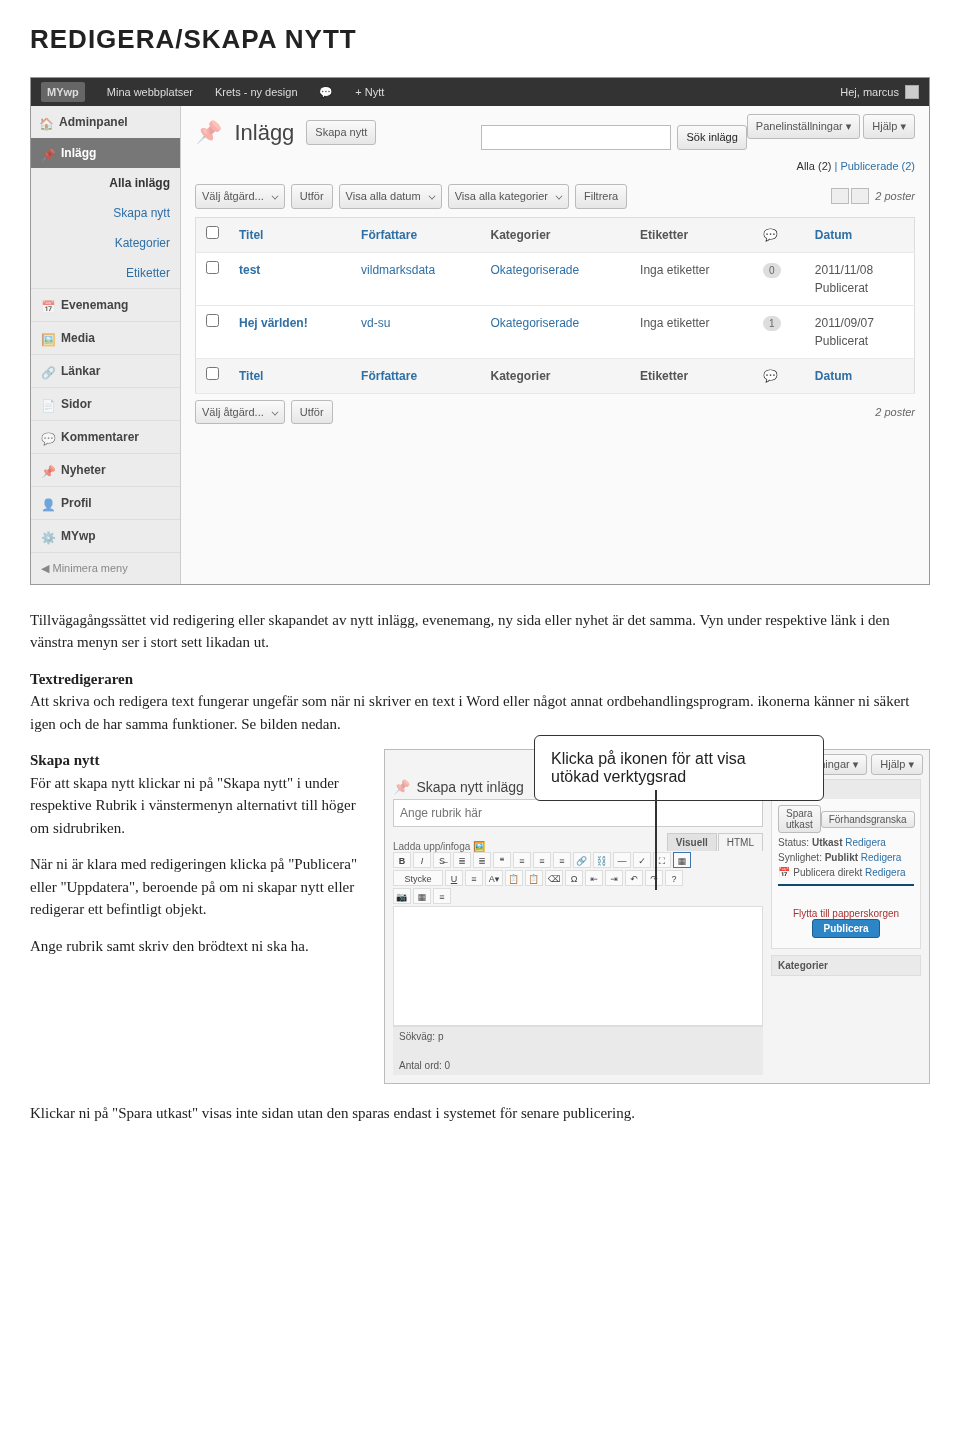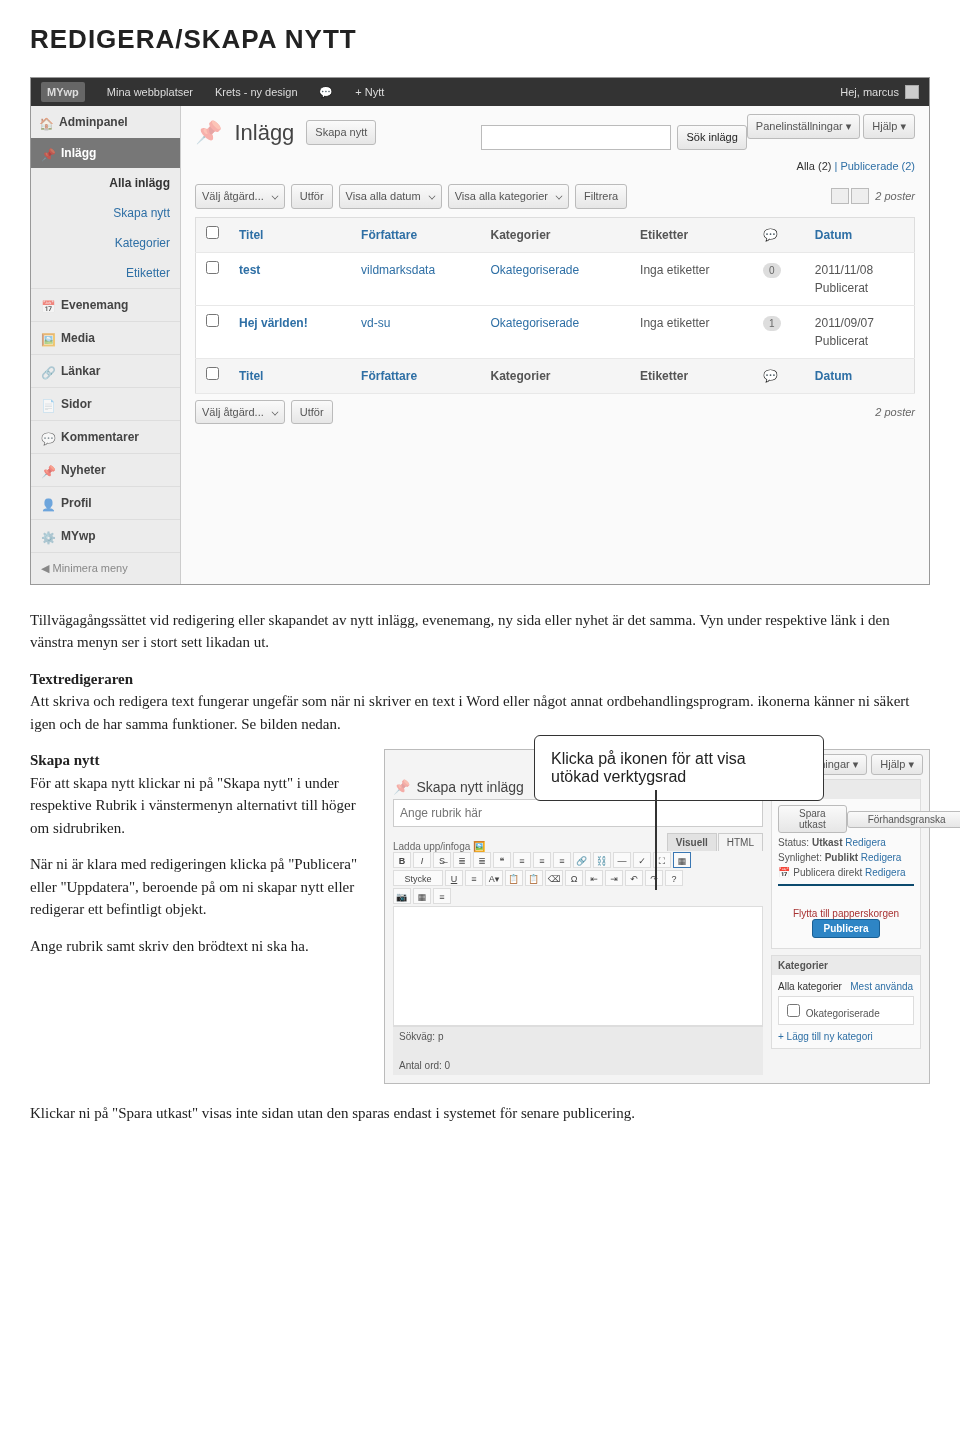--- a/index.html
+++ b/index.html
@@ -118,21 +118,21 @@
   .s2-right{width:150px;display:flex;flex-direction:column;gap:6px;}
   .s2-head{display:flex;align-items:center;gap:6px;font-size:14px;color:#444;margin-bottom:4px;}
   .s2-input{width:100%;border:1px solid #ccc;padding:6px;background:#fff;color:#aaa;font-size:12px;margin-bottom:6px;}
   .s2-toolbar{display:flex;gap:2px;align-items:center;margin-bottom:2px;flex-wrap:wrap;}
   .tb{width:18px;height:16px;border:1px solid #ddd;background:#fafafa;font-size:9px;line-height:16px;text-align:center;color:#444;}
   .editarea{height:120px;background:#fff;border:1px solid #ddd;}
   .s2-foot{background:#eaeaea;padding:4px 6px;display:flex;flex-direction:column;gap:18px;border-top:1px solid #ddd;}
   .box{border:1px solid #ddd;background:#fafafa;}
   .box .bhead{background:#eaeaea;padding:4px 6px;font-weight:bold;color:#555;}
   .box .bbody{padding:6px;}
-  .pill2{background:linear-gradient(#fafafa,#e6e6e6);border:1px solid #bbb;border-radius:3px;padding:2px 20px;display:inline-block;cursor:pointer;}
+  .pill2{background:linear-gradient(#fafafa,#e6e6e6);border:1px solid #bbb;border-radius:3px;padding:2px 7px;display:inline-block;cursor:pointer;}
   .bluebtn{background:#2e85c5;border:1px solid #1a5f93;color:#fff;padding:3px 10px;border-radius:3px;display:inline-block;cursor:pointer;font-weight:bold;}
   .redlink{color:#a83232;cursor:pointer;}
   .smlink{color:#2e6fa5;cursor:pointer;}
   .rowflex{display:flex;justify-content:space-between;align-items:center;margin-bottom:4px;}
   .tabs{display:flex;justify-content:flex-end;font-size:10px;gap:1px;margin-bottom:1px;}
   .tab{padding:3px 8px;border:1px solid #ccc;border-bottom:none;background:#f4f4f4;}
   .tab.active{background:#e2e2e2;font-weight:bold;}
 </style>
 </head>
 <body>
@@ -398,29 +398,20 @@
               </div>
               <div class="rowflex" style="border-top:2px solid #0c4a6e;padding-top:22px;flex-direction:column;">
                 <span class="redlink">Flytta till papperskorgen</span>
                 <span class="bluebtn">Publicera</span>
               </div>
             </div>
           </div>
 
           <div class="box">
             <div class="bhead">Kategorier</div>
-            <div class="bbody">
-              <div style="font-size:10px;margin-bottom:4px;">
-                <span class="smlink" style="color:#333;">Alla kategorier</span> &nbsp; <span class="smlink">Mest använda</span>
-              </div>
-              <div style="border:1px solid #ddd;padding:4px;background:#fff;font-size:10px;margin-bottom:6px;">
-                <label><input type="checkbox" style=""> <span>Okategoriserade</span></label>
-              </div>
-              <span class="smlink">+ Lägg till ny kategori</span>
-            </div>
           </div>
         </div>
       </div>
     </div>
   </div>
 </div>
 
 <p style="margin-top:18px;">Klickar ni på "Spara utkast" visas inte sidan utan den sparas endast i systemet för senare publicering.</p>
 
 </body></html>

